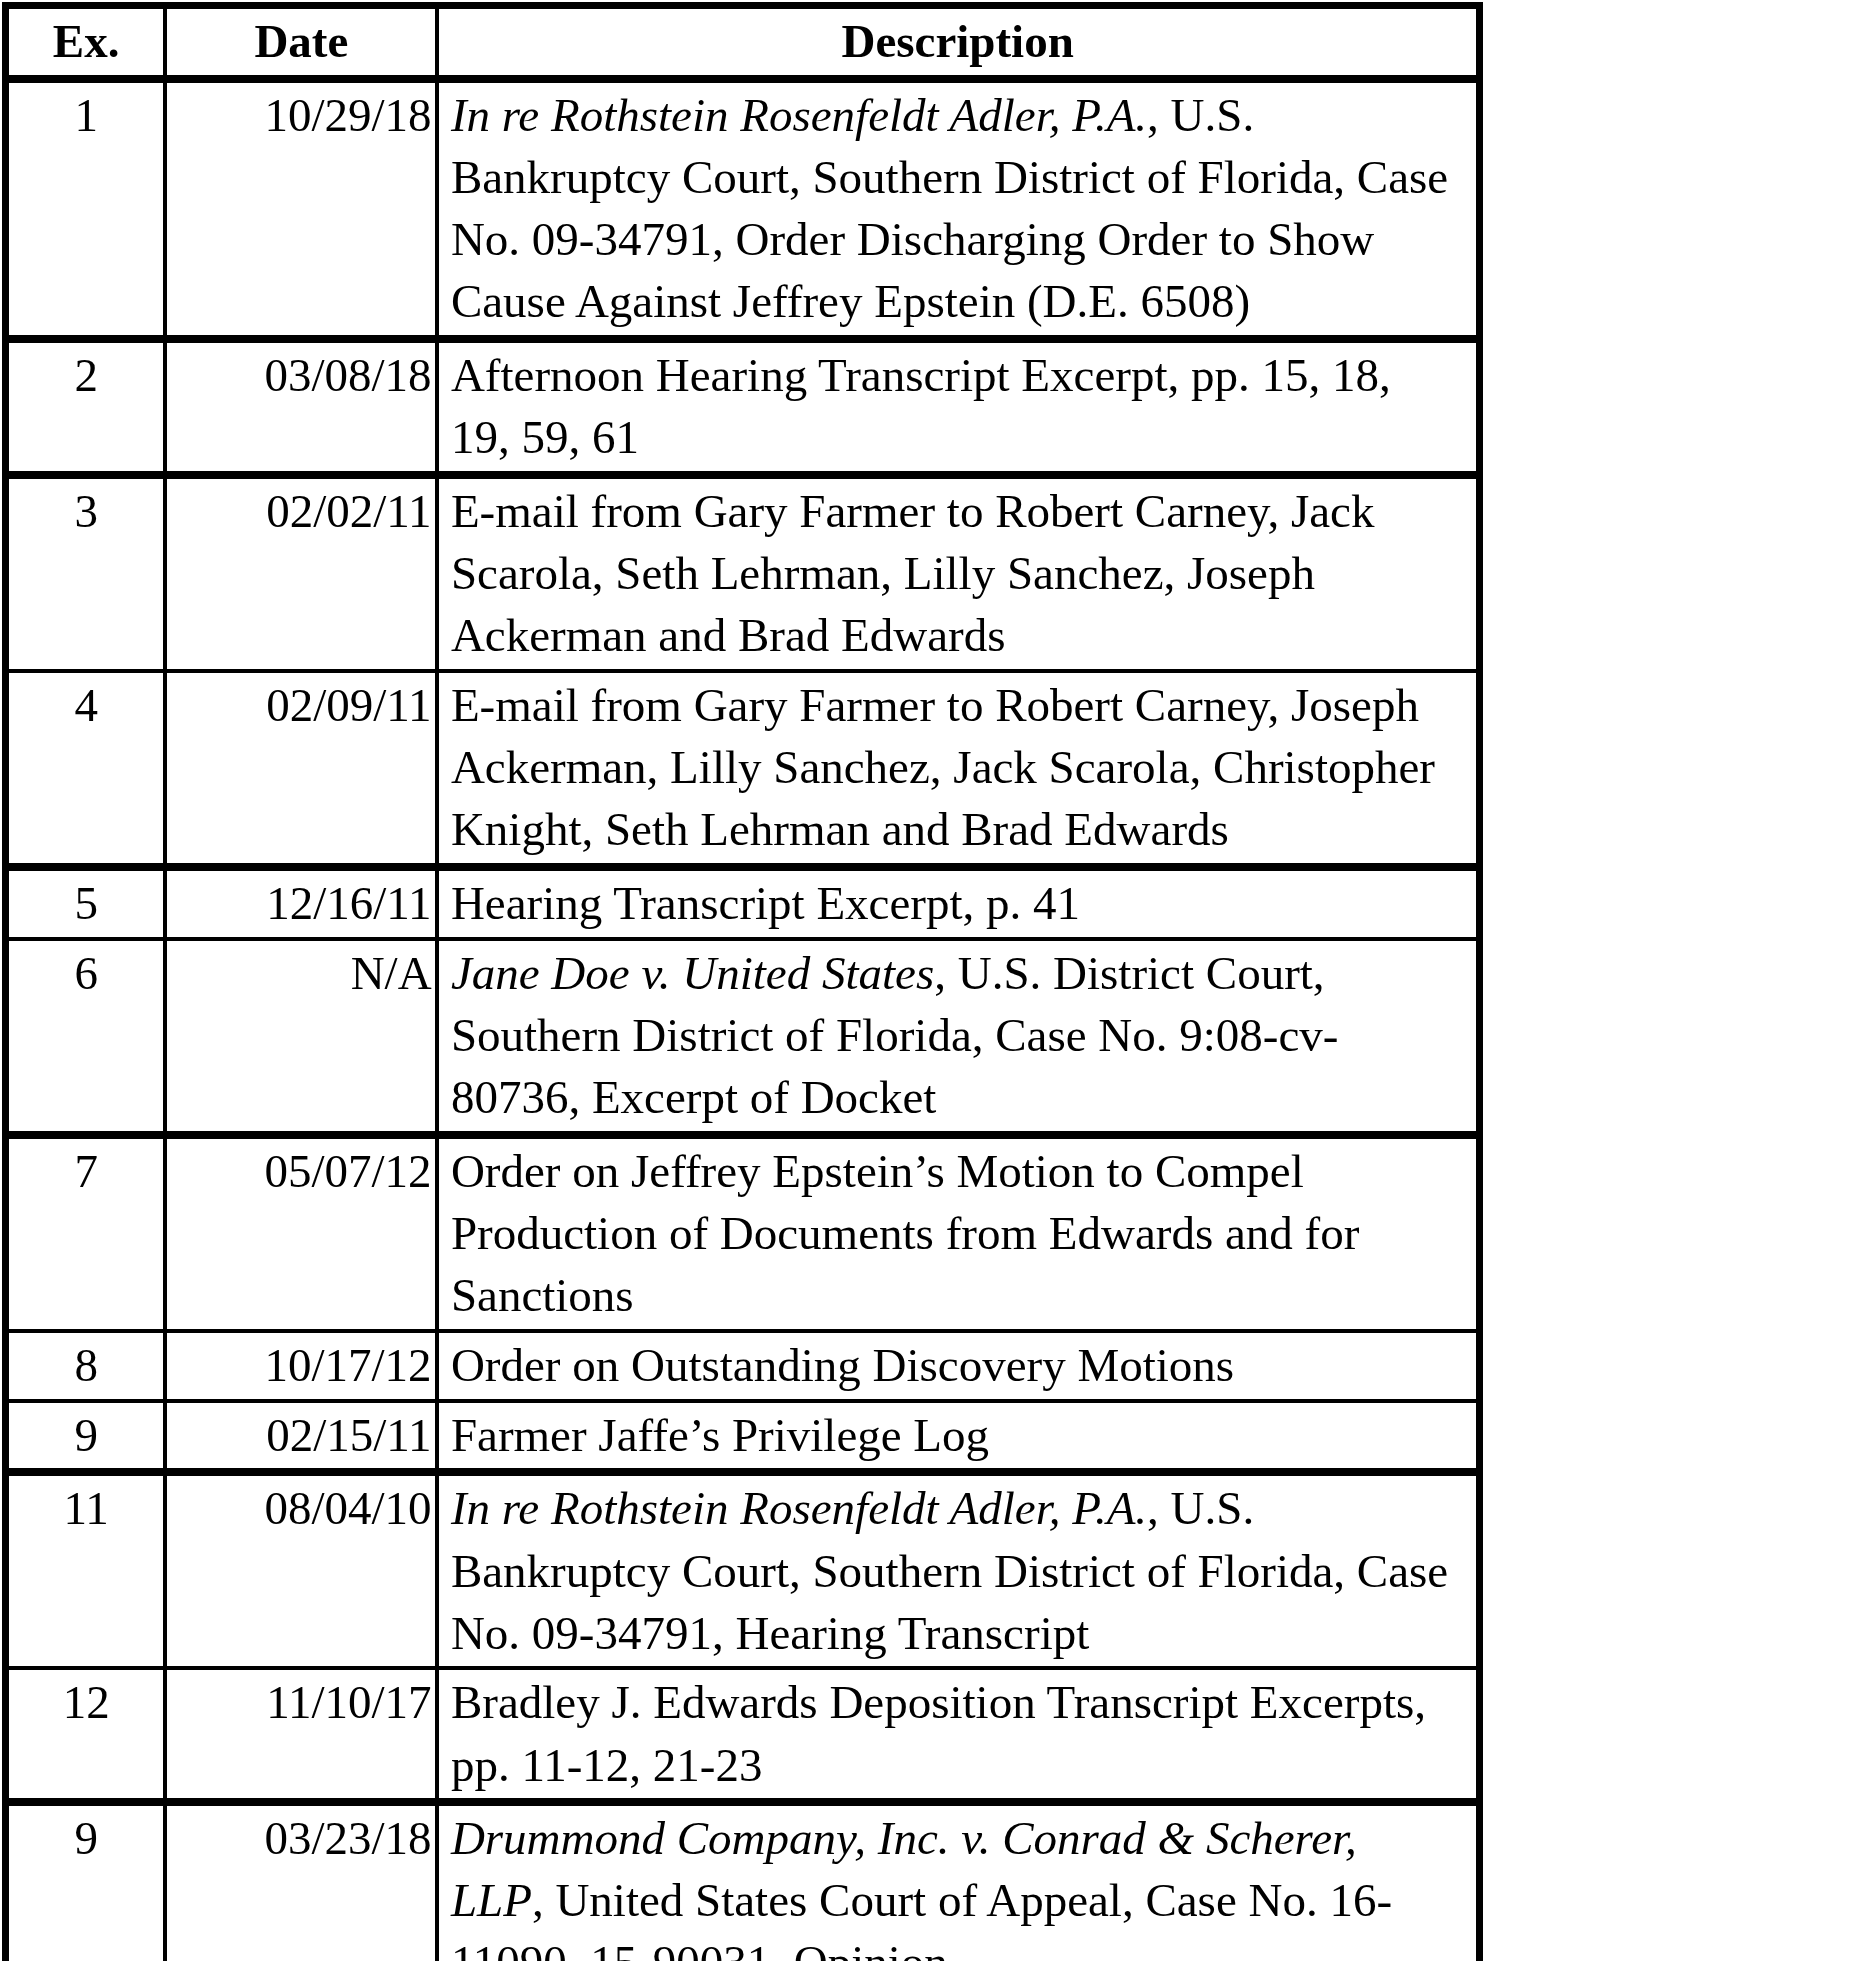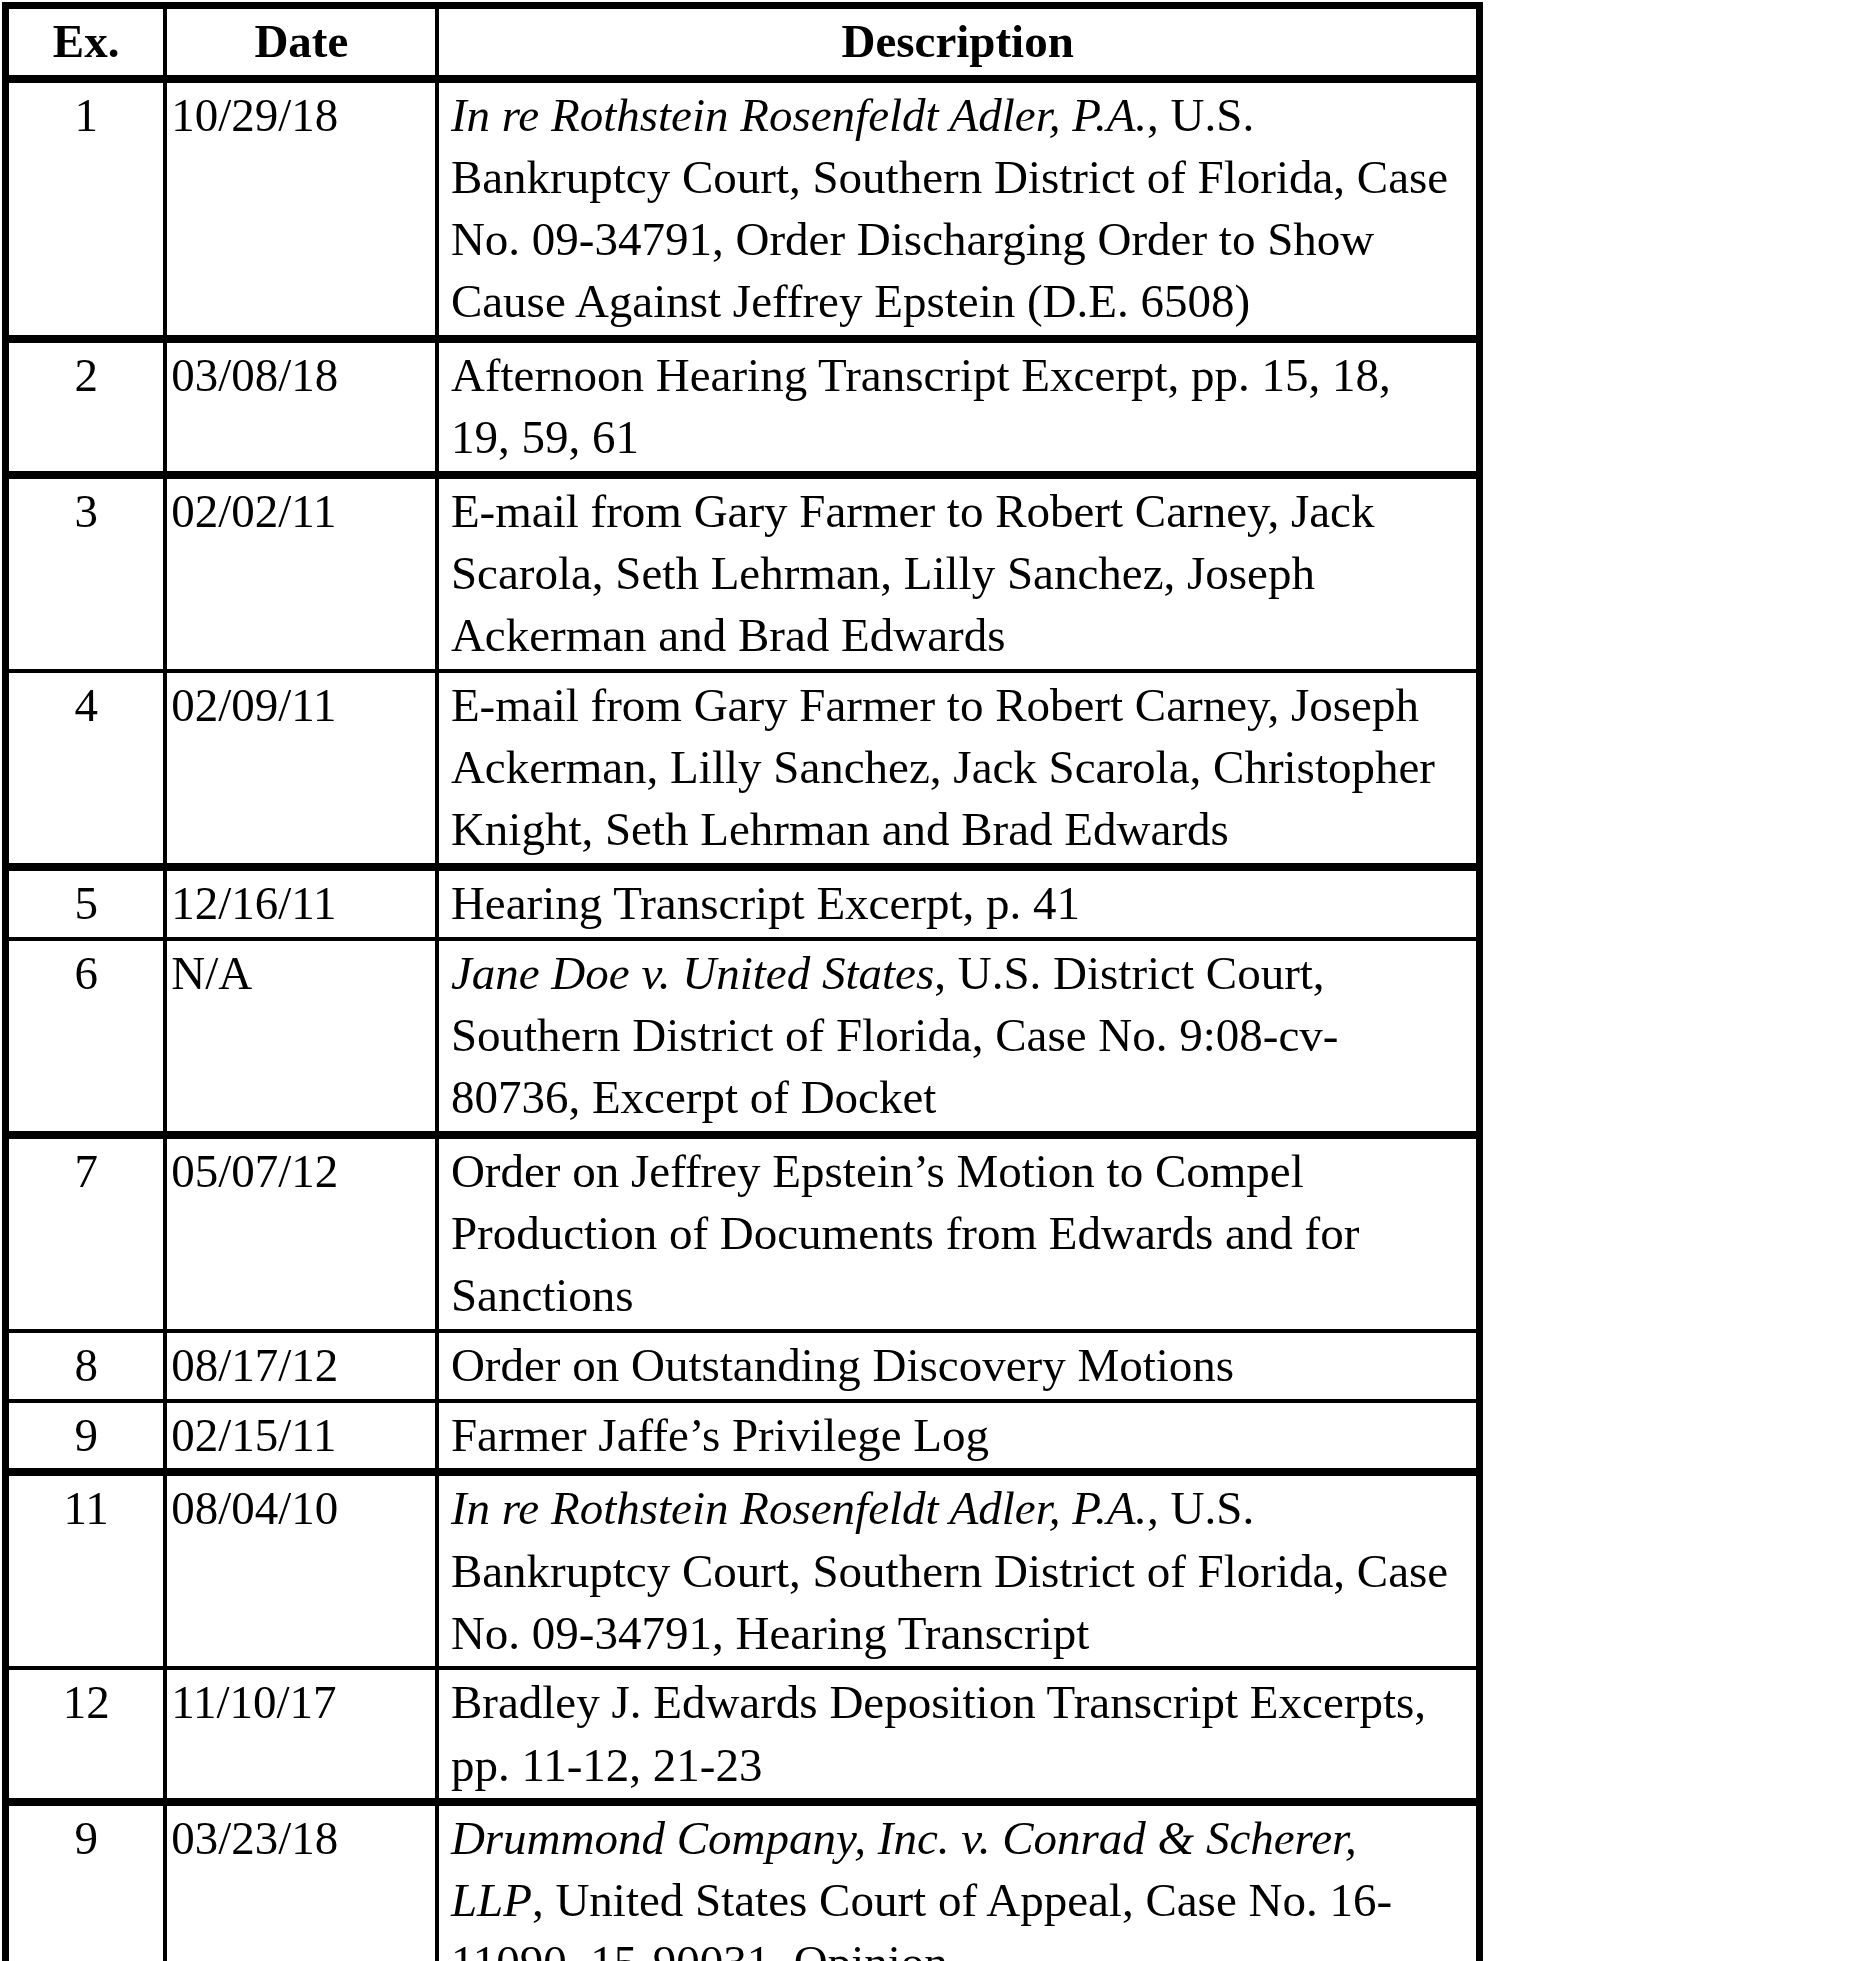--- a/index.html
+++ b/index.html
@@ -35,21 +35,21 @@
   thead th {
     font-weight: bold;
     text-align: center;
     padding: 1px 0 2.9px 0;
   }
   td.cell-ex {
     text-align: center;
     padding: 1px 3.8px 2.9px 3.8px;
   }
   td.cell-date {
-    text-align: left;
+    text-align: right;
     padding: 1px 3.8px 2.9px 3.8px;
   }
   td.cell-desc {
     text-align: left;
     padding: 1px 17px 2.9px 11.5px;
     font-family: Liberation Serif, serif;
   }
   .it { font-style: italic; }
 
   tr.sep-thick > th,
@@ -126,21 +126,21 @@
       <td class="cell-ex">7</td>
       <td class="cell-date">
         <div>05/07/12</div>
         <div></div>
       </td>
       <td class="cell-desc"><span class="it"></span><span>Order on Jeffrey Epstein’s Motion to Compel Production of Documents from Edwards and for Sanctions</span></td>
     </tr>
     <tr class="sep-thin">
       <td class="cell-ex">8</td>
       <td class="cell-date">
-        <div>08/17/12</div>
+        <div>10/17/12</div>
         <div></div>
       </td>
       <td class="cell-desc"><span class="it"></span><span>Order on Outstanding Discovery Motions</span></td>
     </tr>
     <tr class="sep-thick">
       <td class="cell-ex">9</td>
       <td class="cell-date">
         <div>02/15/11</div>
         <div></div>
       </td>

